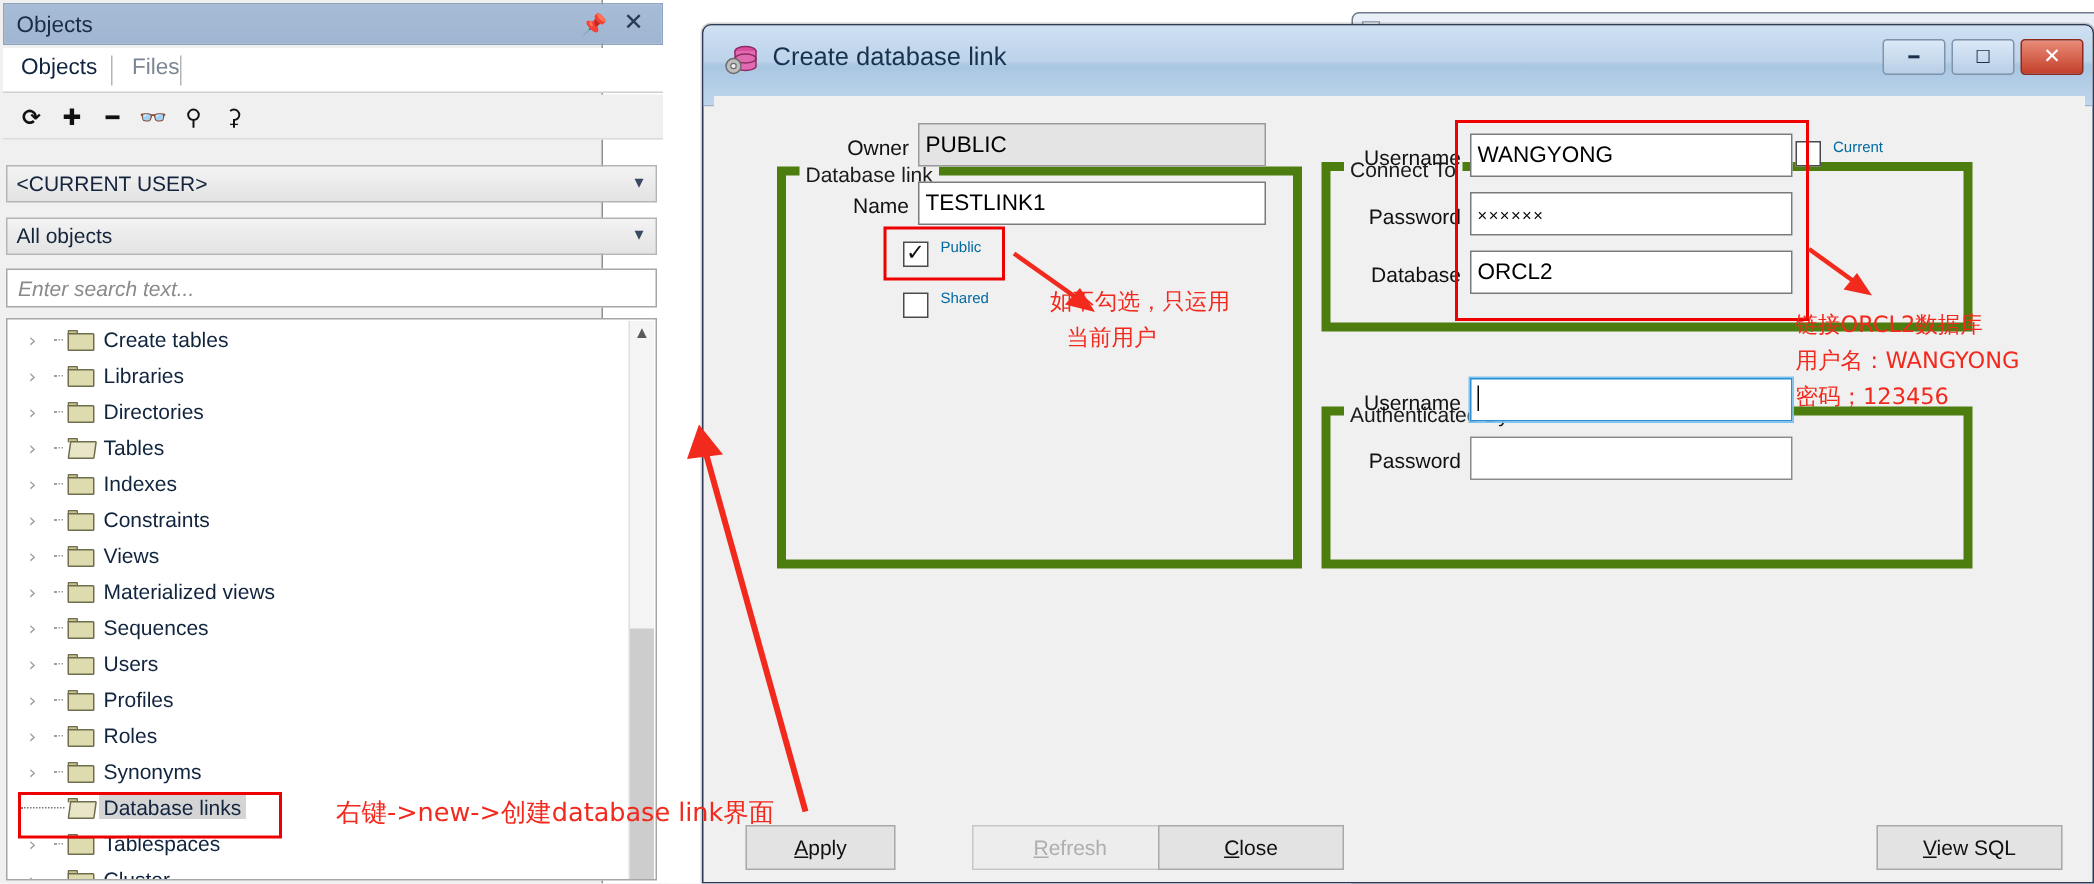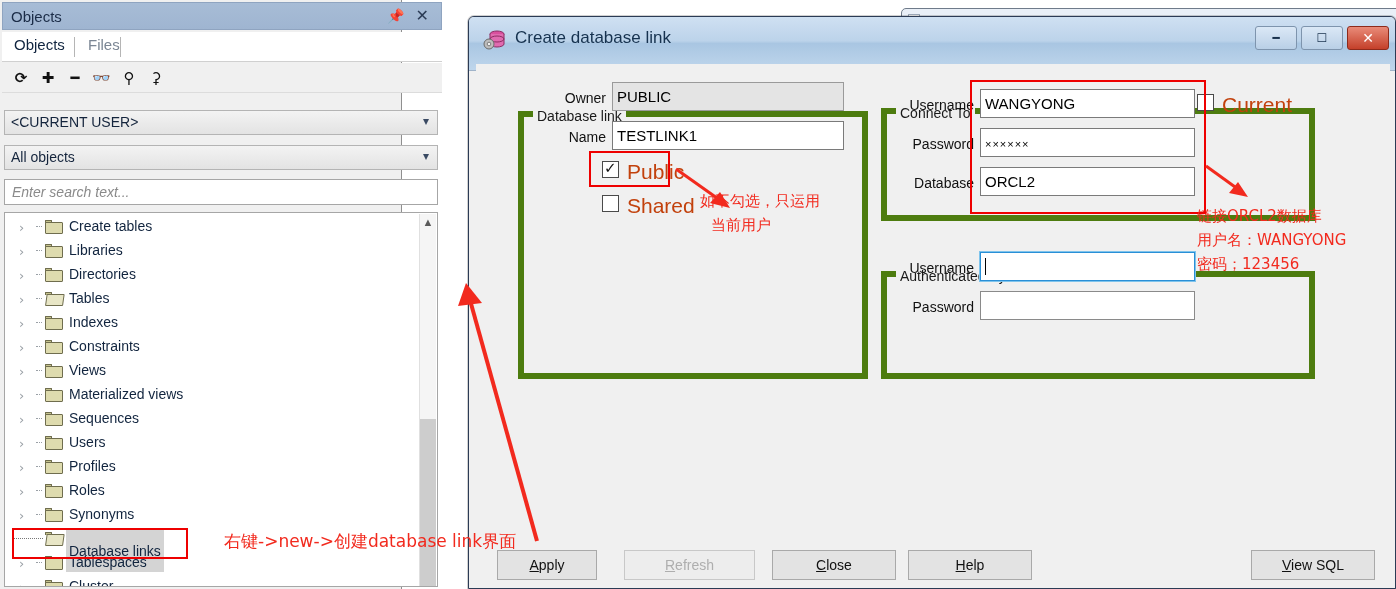--- a/index.html
+++ b/index.html
@@ -71,21 +71,21 @@
     background:#fff;border:1px solid #a6a6a6;box-sizing:border-box;overflow:hidden;
   }
   .trow{position:absolute;left:0;width:414px;height:24px;}
   .texp{position:absolute;left:14px;top:5px;font-size:13px;color:#9aa0a6;font-family:"DejaVu Sans",sans-serif;}
   .tdot{position:absolute;left:31px;top:11px;width:6px;height:1px;border-top:1px dotted #9aa0a6;}
   .tfolder{position:absolute;left:40px;top:5px;width:18px;height:14px;}
   .tfolder .tab{position:absolute;left:0;top:0;width:7px;height:3px;background:#c6c38d;border:1px solid #6f6d4e;border-bottom:none;box-sizing:border-box;border-radius:1px 1px 0 0;}
   .tfolder .body{position:absolute;left:0;top:2px;width:18px;height:12px;background:#dedbae;border:1px solid #6f6d4e;box-sizing:border-box;border-radius:0 1px 1px 1px;}
   .tfolder.open .body{background:#e8e6c6;transform:skewX(-8deg);transform-origin:bottom left;}
   .tlabel{position:absolute;left:64px;top:3px;font-size:14px;color:#11243e;white-space:nowrap;}
-  .trow.selected .tlabel{background:#d4d4d4;padding:13px 3px;left:61px;}
+  .trow.selected .tlabel{background:#d4d4d4;padding:0 3px;left:61px;}
   .trow.selected .tdash{position:absolute;left:8px;top:11px;width:30px;height:1px;border-top:1px dotted #777;}
 
   #tree-scroll{
     position:absolute;right:1px;top:1px;width:17px;height:373px;background:#f5f5f5;border-left:1px solid #e0e0e0;box-sizing:border-box;
   }
   #tree-scroll .sbtn{position:absolute;left:0;top:0;width:16px;height:17px;text-align:center;font-size:11px;line-height:17px;color:#5a5a5a;}
   #tree-scroll .thumb{position:absolute;left:0;top:205px;width:16px;height:168px;background:#cdcdcd;}
 
   
   #bg-right{
@@ -141,21 +141,21 @@
     position:absolute;background:#fff;border:1px solid #7a7a7a;box-sizing:border-box;
     font-size:15px;color:#000;font-family:"Liberation Sans",sans-serif;
     padding:2px 4px;height:29px;line-height:24px;white-space:nowrap;overflow:hidden;cursor:text;
   }
   .finput.readonly{background:#e4e4e4;border-color:#9a9a9a;}
   .finput.focused{border:1px solid #2a8fd6;outline:1px solid #7fc4ec;}
   .caret{display:inline-block;width:1px;height:17px;background:#000;vertical-align:-3px;}
 
   .cbox{position:absolute;width:17px;height:17px;background:#fff;border:1px solid #4a4a4a;box-sizing:border-box;cursor:pointer;}
   .cbox .chk{position:absolute;left:1px;top:-3px;font-size:15px;color:#111;font-family:"DejaVu Sans",sans-serif;}
-  .clabel{position:absolute;font-size:21px;color:#c2410c;text-align:center;}
+  .clabel{position:absolute;font-size:10px;color:#0369a1;text-align:center;}
 
   .redbox{position:absolute;border:2px solid #ee0000;box-sizing:border-box;pointer-events:none;}
 
   .redtext{position:absolute;color:#f22a1e;font-size:15px;font-family:"DejaVu Sans","Liberation Sans",sans-serif;white-space:nowrap;}
 
   #dlg-footer{
     position:absolute;left:7px;top:517px;width:914px;height:49px;background:#f0f0f0;
   }
   .dbtn{
     position:absolute;height:30px;
@@ -452,23 +452,22 @@
     <div class="flabel" style="left:400px;top:196px;width:98px;">Username</div>
     <div class="finput focused" style="left:504px;top:188px;width:215px;"><span class="caret"></span></div>
 
     <div class="flabel" style="left:400px;top:235px;width:98px;">Password</div>
     <div class="finput" style="left:504px;top:227px;width:215px;border-color:#8a8a8a;"></div>
 
   </div>
 
   <div id="dlg-footer">
     <div class="dbtn" style="left:21px;top:16px;width:100px;"><span class="ul">A</span><span>pply</span></div>
-    <div class="dbtn disabled" style="left:148px;top:16px;width:131px;"><span class="ul">R</span><span>efresh</span></div>
+    <div class="dbtn disabled" style="left:172px;top:16px;width:131px;"><span class="ul">R</span><span>efresh</span></div>
     <div class="dbtn" style="left:296px;top:16px;width:124px;"><span class="ul">C</span><span>lose</span></div>
-    <div class="dbtn" style="left:432px;top:16px;width:124px;"><span class="ul">H</span><span>elp</span></div>
     <div class="dbtn" style="left:775px;top:16px;width:124px;"><span class="ul">V</span><span>iew SQL</span></div>
   </div>
 </div>
 
 <svg class="arrow" style="left:0;top:0;width:1396px;height:589px;" viewBox="0 0 1396 589">
   <line x1="537" y1="541" x2="470" y2="300" stroke="#f22a1e" stroke-width="4"></line>
   <polygon points="466,283 482,303 458,306" fill="#f22a1e"></polygon>
 </svg>
 
 <div class="redtext" style="left:224px;top:530px;font-size:17px;">右键-&gt;new-&gt;创建database link界面</div>

